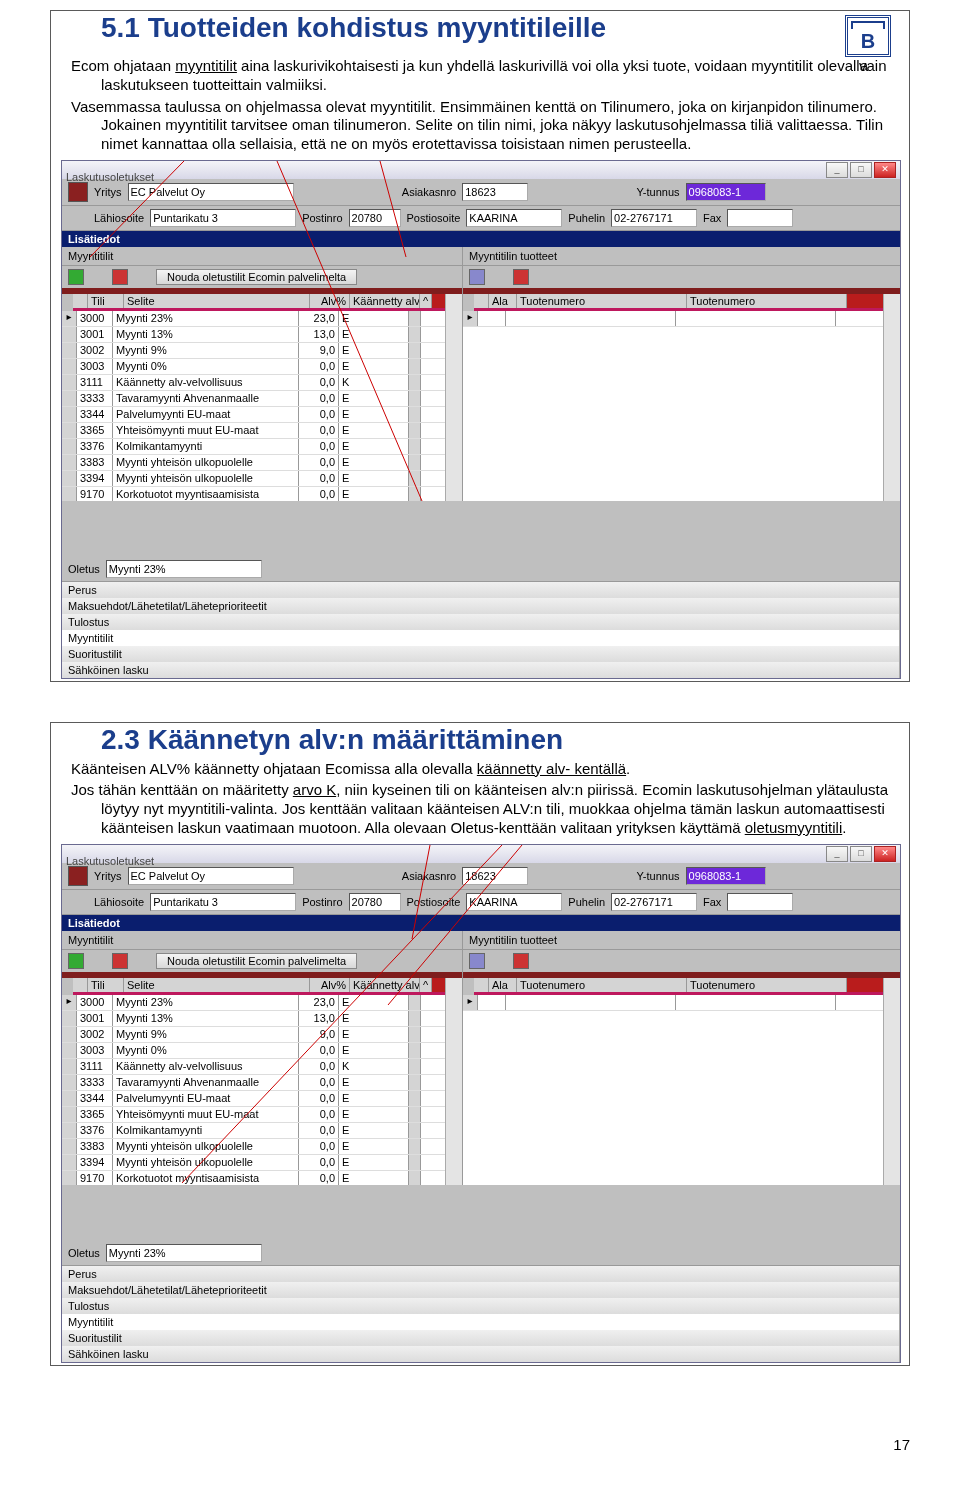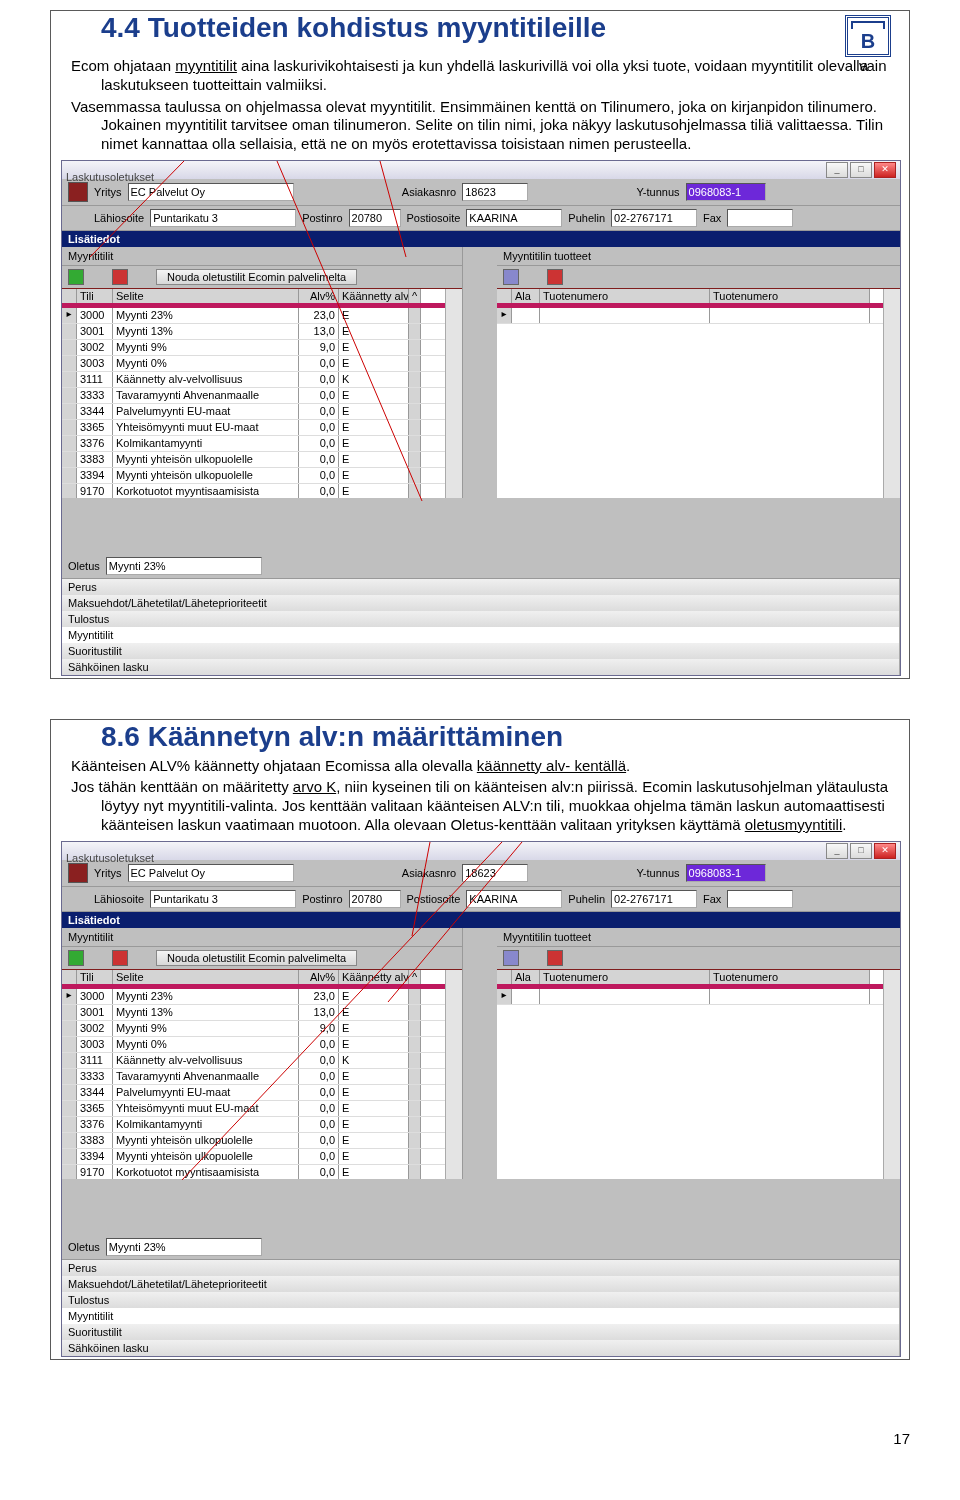--- a/index.html
+++ b/index.html
@@ -135,52 +135,53 @@
   .split {
     display: flex;
     background: #bfbfbf;
   }
   .pane {
     flex: 1;
     border-right: 1px solid #999;
     display: flex;
     flex-direction: column;
   }
-  .pane:last-child { border-right: none; padding-left: 34px; }
+  .pane:last-child { border-right: none; }
   .pane-head {
     background: #bfbfbf;
     padding: 3px 6px;
     font-size: 11px;
     border-bottom: 1px solid #999;
   }
   .pane-tools {
     display: flex;
     align-items: flex-start;
     gap: 28px;
     background: #bfbfbf;
     padding: 3px 6px;
-    border-bottom: 1px solid #7f1d1d;
+    border-bottom: 6px solid #7f1d1d;
   }
   .sm-icon {
     width: 14px; height: 14px;
     border: 1px solid #666;
     display: inline-block;
   }
   .sm-icon.plus { background: #3a3; }
   .sm-icon.minus { background: #c33; }
   .btn-long {
     background: linear-gradient(#f4f4f4,#d8d8d8);
     border: 1px solid #888;
     padding: 1px 10px;
     font-size: 11px;
   }
   .grid-head {
     display: flex;
-    background: #ffffff;
-    border-bottom: 5px solid #be185d;
+    background: #b91c1c;
+    border-bottom: 3px solid #be185d;
+    margin-left: 11px;
   }
   .gh, .gc {
     border-right: 1px solid #999;
     padding: 1px 3px;
     font-size: 11px;
     box-sizing: border-box;
     white-space: nowrap;
     overflow: hidden;
   }
   .gh { background: #d4d4d4; }
@@ -261,21 +262,21 @@
 </style>
 </head>
 <body>
 
 <div class="page">
 
   <div class="section-box" style="position:relative;">
     <div class="logo-block">
         <span class="logo-b">B</span>
       </div>
-    <h2 class="section-title">4.4 Tuotteiden kohdistus myyntitileille</h2>
+    <h2 class="section-title">5.1 Tuotteiden kohdistus myyntitileille</h2>
     <div style="clear:right"></div>
     <p class="body-text indent">
       <span class="vain">vain</span>
       <span>Ecom ohjataan </span><span class="underline">myyntitilit</span><span> aina laskurivikohtaisesti ja kun yhdellä laskurivillä voi olla yksi tuote, voidaan myyntitilit olevalla laskutukseen tuotteittain valmiiksi.</span>
     </p>
     <p class="body-text indent">Vasemmassa taulussa on ohjelmassa olevat myyntitilit. Ensimmäinen kenttä on Tilinumero, joka on kirjanpidon tilinumero. Jokainen myyntitilit tarvitsee oman tilinumeron. Selite on tilin nimi, joka näkyy laskutusohjelmassa tiliä valittaessa. Tilin nimet kannattaa olla sellaisia, että ne on myös erotettavissa toisistaan nimen perusteella.</p>
 
     <div class="window" id="win1">
       <svg class="overlay" width="838" height="380">
         <line class="arrow-line" x1="215" y1="0" x2="360" y2="340"></line>
@@ -476,21 +477,21 @@
           <div class="tab">Maksuehdot/Lähetetilat/Läheteprioriteetit</div>
           <div class="tab">Tulostus</div>
           <div class="tab active">Myyntitilit</div>
           <div class="tab">Suoritustilit</div>
           <div class="tab">Sähköinen lasku</div>
         </div>
     </div>
   </div>
 
   <div class="section-box" style="position:relative;">
-    <h2 class="section-title">8.6 Käännetyn alv:n määrittäminen</h2>
+    <h2 class="section-title">2.3 Käännetyn alv:n määrittäminen</h2>
     <p class="body-text indent">
       <span>Käänteisen ALV% käännetty ohjataan Ecomissa alla olevalla </span><span class="underline">käännetty alv- kentällä</span><span>.</span>
     </p>
     <p class="body-text indent">
       <span>Jos tähän kenttään on määritetty </span><span class="underline">arvo K</span><span>, niin kyseinen tili on käänteisen alv:n piirissä. Ecomin laskutusohjelman ylätaulusta löytyy nyt myyntitili-valinta. Jos kenttään valitaan käänteisen ALV:n tili, muokkaa ohjelma tämän laskun automaattisesti käänteisen laskun vaatimaan muotoon. Alla olevaan Oletus-kenttään valitaan yrityksen käyttämä </span><span class="underline">oletusmyyntitili</span><span>.</span>
     </p>
 
     <div class="window" id="win2">
       <svg class="overlay" width="838" height="380">
         <line class="arrow-line" x1="460" y1="0" x2="326" y2="160"></line>

